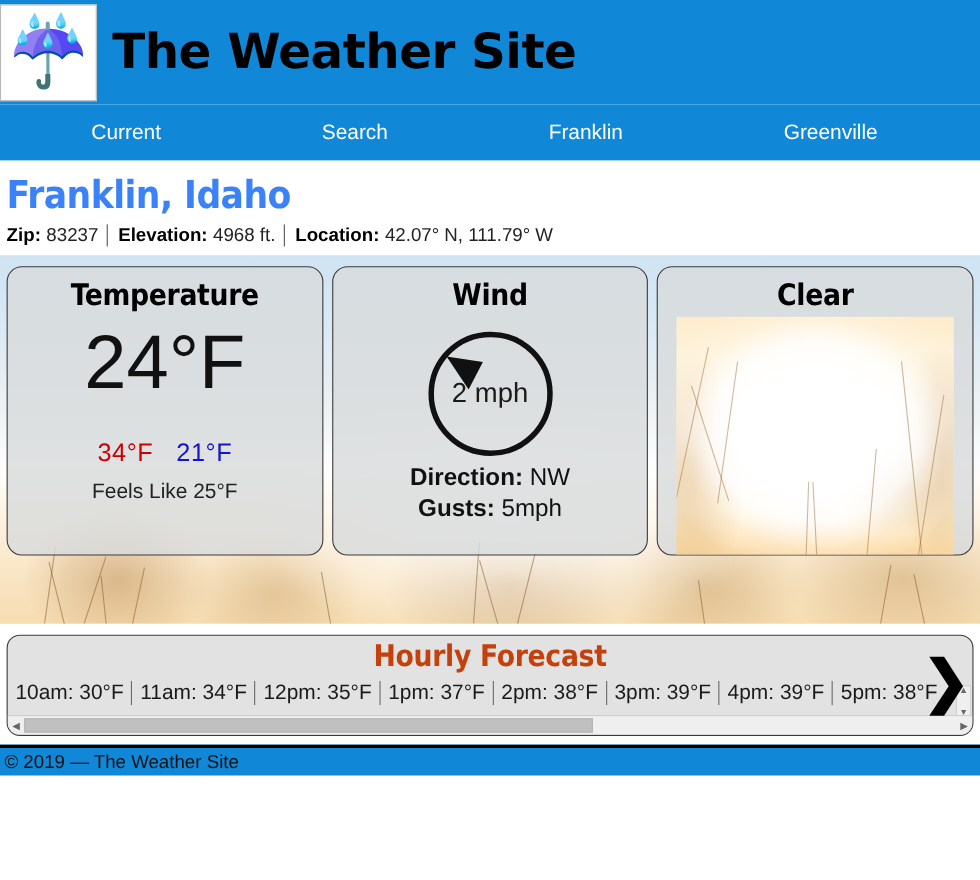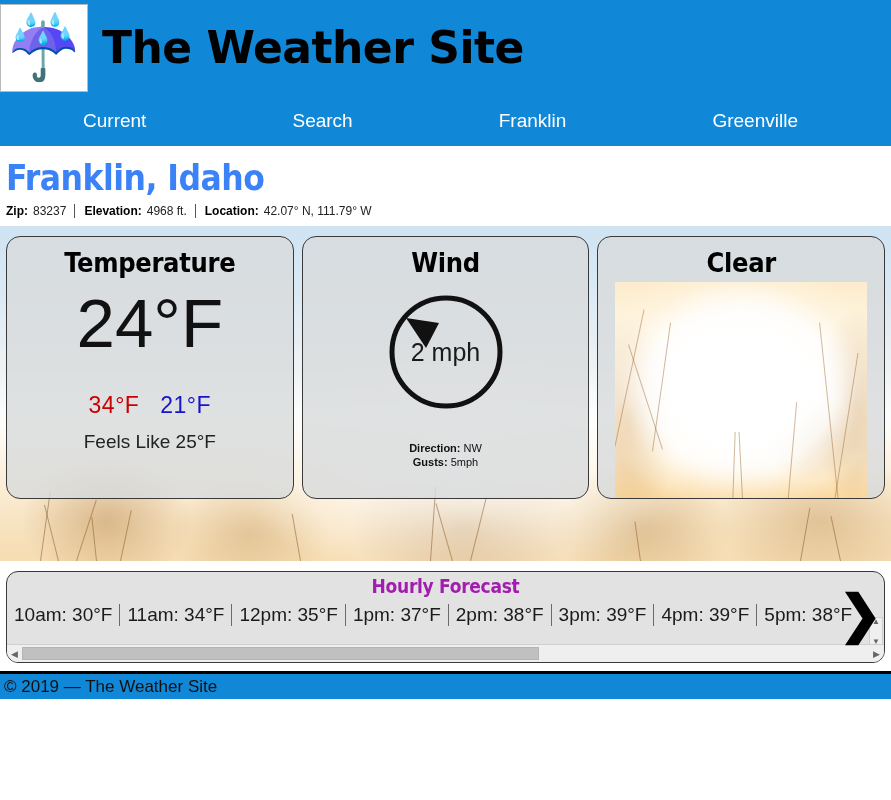--- a/index.html
+++ b/index.html
@@ -77,21 +77,21 @@
     font-family: "DejaVu Sans Condensed", "DejaVu Sans", sans-serif;
     font-weight: bold;
     font-size: 35px;
     color: #3b82f6;
     margin: 0 0 6px 0;
     letter-spacing: -0.5px;
   }
   .location-meta {
     display: flex;
     align-items: center;
-    font-size: 12px;
+    font-size: 17px;
     color: #111111;
   }
   .meta-chunk {
     padding: 0 8px 0 0;
     display: flex;
     align-items: baseline;
     gap: 5px;
     white-space: nowrap;
   }
   .meta-chunk + .meta-chunk {
@@ -204,22 +204,21 @@
     position: absolute;
     left: 0;
     right: 0;
     top: 50%;
     transform: translateY(-50%);
     font-size: 25px;
     color: #1a1a1a;
     text-align: center;
   }
   .wind-meta {
-    margin-top: 28px;
-    font-size: 11px;
+    font-size: 22px;
     line-height: 1.25;
     color: #111111;
   }
   .wind-meta .lbl { font-weight: bold; }
 
   
   .cond-photo {
     width: 252px;
     height: 250px;
     margin: 4px auto 0 auto;
@@ -252,22 +251,22 @@
     border-radius: 12px;
     background: #e2e2e2;
     box-sizing: border-box;
     overflow: hidden;
     height: 92px;
   }
   .hourly-title {
     text-align: center;
     font-family: "DejaVu Sans Condensed", "DejaVu Sans", sans-serif;
     font-weight: bold;
-    font-size: 19px;
-    color: #a21caf;
+    font-size: 27px;
+    color: #c2410c;
     padding: 3px 0 2px 0;
     letter-spacing: -0.3px;
   }
   .hourly-strip {
     display: flex;
     align-items: center;
     font-size: 19px;
     color: #1a1a1a;
     padding: 0;
     height: 31px;

